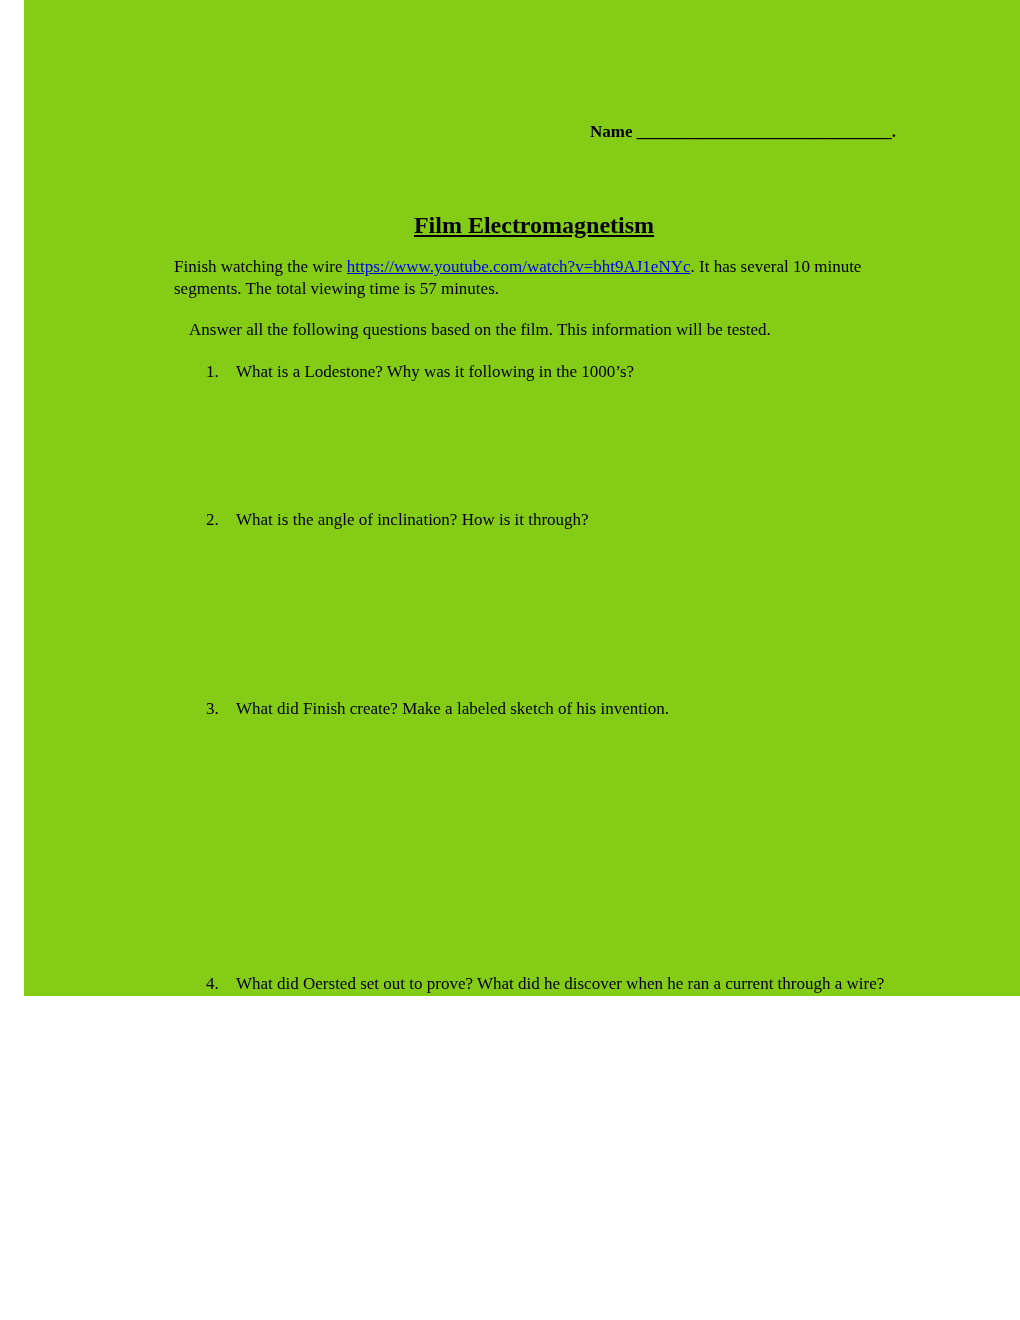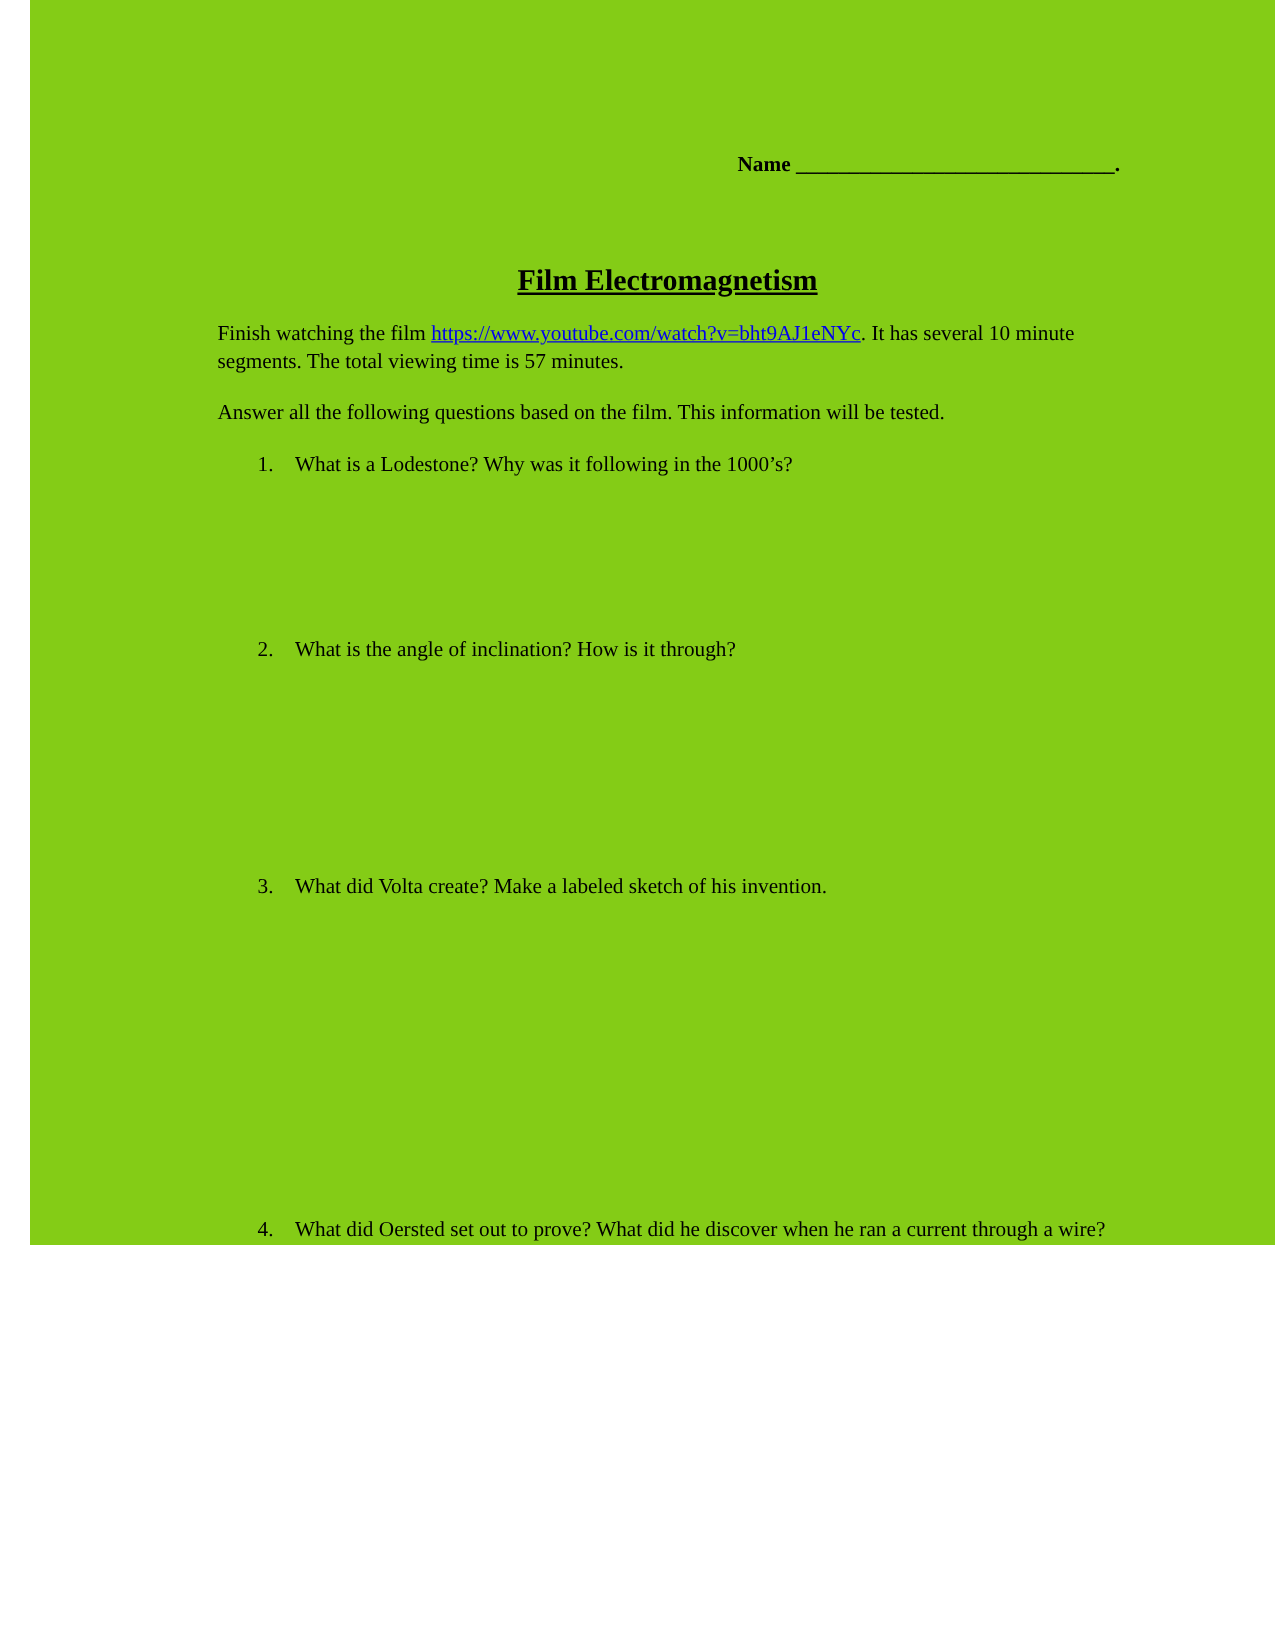--- a/index.html
+++ b/index.html
@@ -43,21 +43,21 @@
   }
   .intro-para a {
     color: #0000EE;
     text-decoration: underline;
     cursor: pointer;
     text-align: right;
   }
   .instruction-para {
     position: absolute;
     top: 319px;
-    left: 150px;
+    left: 165px;
     width: 722px;
   }
   .question {
     position: absolute;
     left: 150px;
     width: 722px;
     display: flex;
     align-items: flex-start;
   }
   .q-number {
@@ -84,38 +84,38 @@
 </head>
 <body>
 
 <div class="page">
 
   <div class="name-line">Name ______________________________.</div>
 
   <div class="doc-title">Film Electromagnetism</div>
 
   <div class="intro-para">
-    <span>Finish watching the film </span><a>https://www.youtube.com/watch?v=bht9AJ1eNYc</a><span>. It has several 10 minute segments. The total viewing time is 57 minutes.</span>
+    <span>Finish watching the wire </span><a>https://www.youtube.com/watch?v=bht9AJ1eNYc</a><span>. It has several 10 minute segments. The total viewing time is 57 minutes.</span>
   </div>
 
   <div class="instruction-para">Answer all the following questions based on the film. This information will be tested.</div>
 
   <div class="question q1">
     <span class="q-number">1.</span>
     <span class="q-text">What is a Lodestone? Why was it following in the 1000’s?</span>
   </div>
 
   <div class="question q2">
     <span class="q-number">2.</span>
     <span class="q-text">What is the angle of inclination? How is it through?</span>
   </div>
 
   <div class="question q3">
     <span class="q-number">3.</span>
-    <span class="q-text">What did Volta create? Make a labeled sketch of his invention.</span>
+    <span class="q-text">What did Finish create? Make a labeled sketch of his invention.</span>
   </div>
 
   <div class="question q4">
     <span class="q-number">4.</span>
     <span class="q-text">What did Oersted set out to prove? What did he discover when he ran a current through a wire?</span>
   </div>
 
   <div class="page-number">1</div>
 
 </div>

